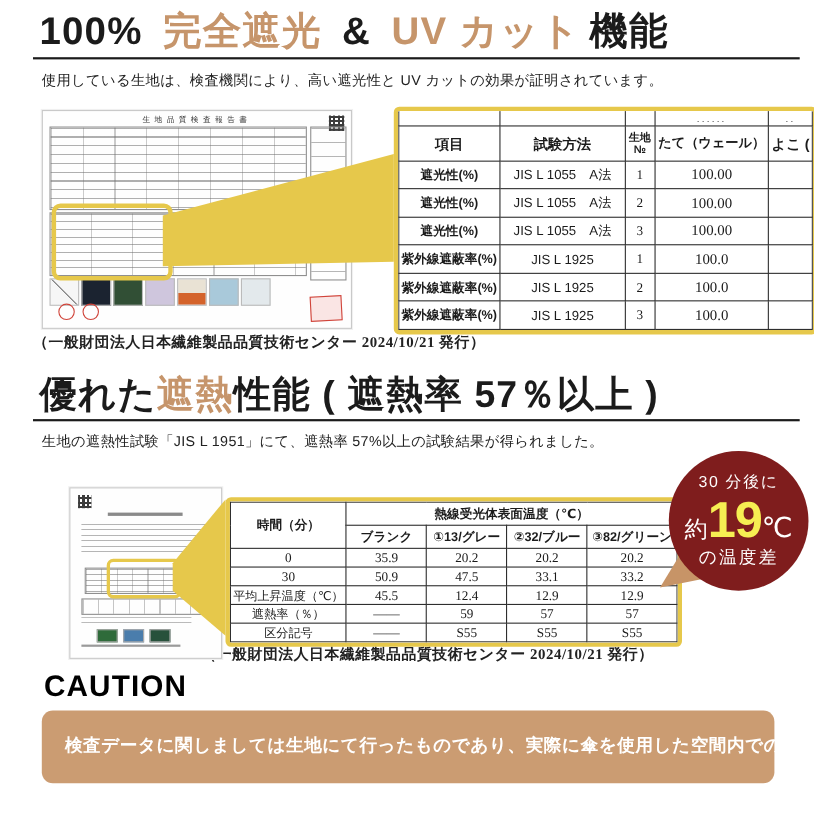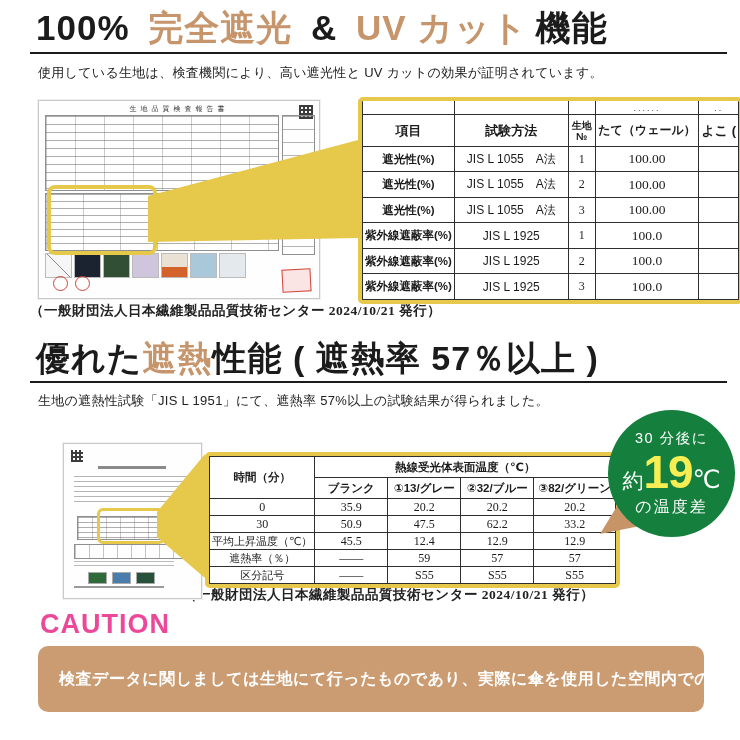--- a/index.html
+++ b/index.html
@@ -89,32 +89,32 @@
   .t2 .rowlbl{font-size:11px;}
   .t2 .num{font-family:"Liberation Serif",serif;font-size:12px;}
 
   
   .caption{font-family:"Liberation Serif","DejaVu Serif",serif;font-weight:700;font-size:13.5px;
            color:#222;letter-spacing:.5px;white-space:nowrap;}
   .cap1{left:30px;top:302px;}
   .cap2{left:183px;top:586px;}
 
   
-  .badge{left:608px;top:410px;width:127px;height:127px;border-radius:50%;background:#15803d;
+  .badge{left:608px;top:410px;width:127px;height:127px;border-radius:50%;background:#7f1d1d;
          color:#fff;display:flex;flex-direction:column;align-items:center;justify-content:center;
          z-index:6;text-align:center;}
   .badge .l1{font-size:14.5px;letter-spacing:1.5px;}
   .badge .main{display:flex;align-items:baseline;line-height:1;margin:1px 0 2px 0;}
   .badge .approx{font-size:21px;}
   .badge .deg{font-size:46px;font-weight:700;color:#f6ee52;letter-spacing:-1px;}
   .badge .unit{font-size:25px;}
   .badge .l3{font-size:16px;letter-spacing:2px;}
 
   
-  .caution-h{left:40px;top:609px;font-size:27px;font-weight:700;color:#ec4899;letter-spacing:1px;}
+  .caution-h{left:40px;top:609px;font-size:27px;font-weight:700;color:#000000;letter-spacing:1px;}
   .caution-box{left:38px;top:646px;width:666px;height:66px;background:#cb9c72;border-radius:10px;
                color:#fff;font-weight:700;font-size:16px;letter-spacing:.5px;
                display:flex;flex-direction:column;justify-content:center;padding:0 21px;box-sizing:border-box;}
   .caution-box div{line-height:1.85;white-space:nowrap;}
 </style>
 </head>
 <body>
 
 <div class="page">
 
@@ -272,21 +272,21 @@
         <td class="num">0</td>
         <td class="num">35.9</td>
         <td class="num">20.2</td>
         <td class="num">20.2</td>
         <td class="num">20.2</td>
       </tr>
       <tr>
         <td class="num">30</td>
         <td class="num">50.9</td>
         <td class="num">47.5</td>
-        <td class="num">62.2</td>
+        <td class="num">33.1</td>
         <td class="num">33.2</td>
       </tr>
       <tr>
         <td class="rowlbl">平均上昇温度（℃）</td>
         <td class="num">45.5</td>
         <td class="num">12.4</td>
         <td class="num">12.9</td>
         <td class="num">12.9</td>
       </tr>
       <tr>

